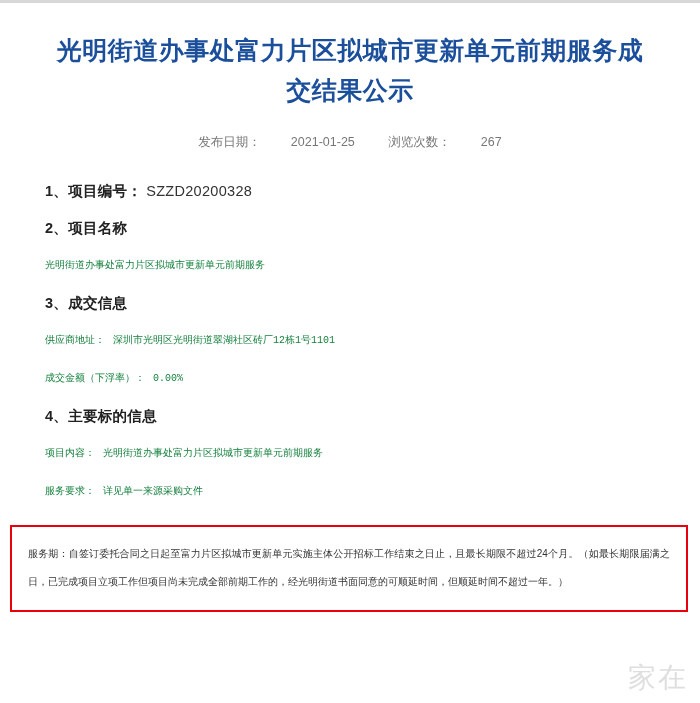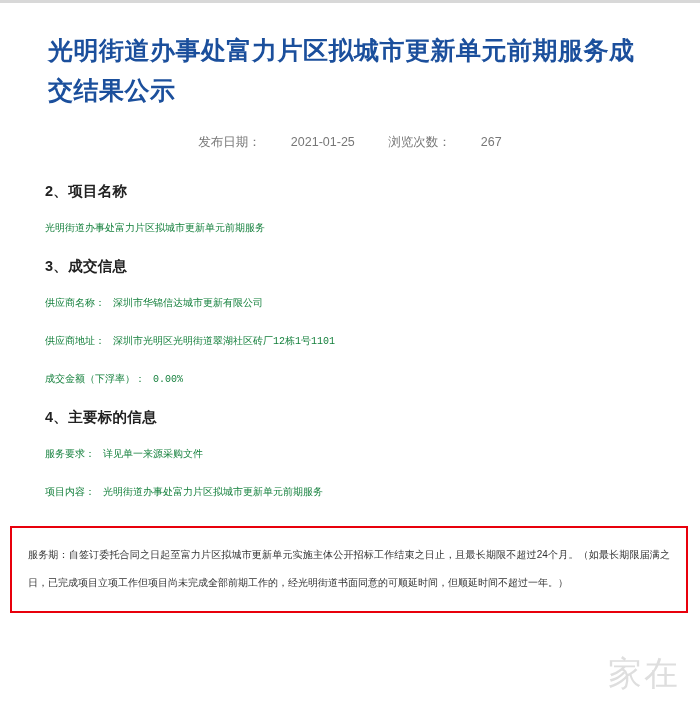--- a/index.html
+++ b/index.html
@@ -31,20 +31,21 @@
     height: 3px;
     background: #d8d8d8;
   }
   .title {
     margin: 0;
     padding: 30px 48px 0 48px;
     font-size: 25px;
     line-height: 40px;
     font-weight: bold;
     color: #1b4f9c;
+    text-align: center;
     letter-spacing: 0.5px;
   }
   .meta {
     margin: 24px 0 0 0;
     text-align: center;
     font-size: 12.5px;
     color: #777777;
   }
   .meta span {
     margin: 0 15px;
@@ -87,23 +88,23 @@
   .highlight-box p {
     margin: 0;
     font-size: 10px;
     line-height: 28px;
     color: #333333;
     text-indent: 0;
     text-align: justify;
   }
   .watermark {
     position: absolute;
-    right: 20px;
+    right: 12px;
     bottom: 6px;
-    font-size: 34px;
+    font-size: 28px;
     color: #d9d9d9;
     font-family: "DejaVu Serif", serif;
     letter-spacing: 2px;
     opacity: 0.85;
     user-select: none;
   }
 </style>
 </head>
 <body>
 
@@ -113,32 +114,32 @@
 
   <h1 class="title">光明街道办事处富力片区拟城市更新单元前期服务成交结果公示</h1>
 
   <div class="meta">
     <span>发布日期：</span><span>2021-01-25</span>
     <span>浏览次数：</span><span>267</span>
   </div>
 
   <div class="body">
 
+    <div class="sec-head"><span>1、项目编号：</span><span class="val">SZZD20200328</span></div>
 
     <div class="sec-head">2、项目名称</div>
     <div class="line indent">光明街道办事处富力片区拟城市更新单元前期服务</div>
 
     <div class="sec-head">3、成交信息</div>
-    <div class="line indent"><span class="lbl">供应商名称：</span><span>深圳市华锦信达城市更新有限公司</span></div>
     <div class="line indent"><span class="lbl">供应商地址：</span><span>深圳市光明区光明街道翠湖社区砖厂12栋1号1101</span></div>
     <div class="line indent"><span class="lbl">成交金额（下浮率）：</span><span>0.00%</span></div>
 
     <div class="sec-head">4、主要标的信息</div>
+    <div class="line indent"><span class="lbl">项目内容：</span><span>光明街道办事处富力片区拟城市更新单元前期服务</span></div>
     <div class="line indent"><span class="lbl">服务要求：</span><span>详见单一来源采购文件</span></div>
-    <div class="line indent"><span class="lbl">项目内容：</span><span>光明街道办事处富力片区拟城市更新单元前期服务</span></div>
 
   </div>
 
   <div class="highlight-box">
     <p>服务期：自签订委托合同之日起至富力片区拟城市更新单元实施主体公开招标工作结束之日止，且最长期限不超过24个月。（如最长期限届满之日，已完成项目立项工作但项目尚未完成全部前期工作的，经光明街道书面同意的可顺延时间，但顺延时间不超过一年。）</p>
   </div>
 
   <div class="watermark">家在</div>
 
 </div>

